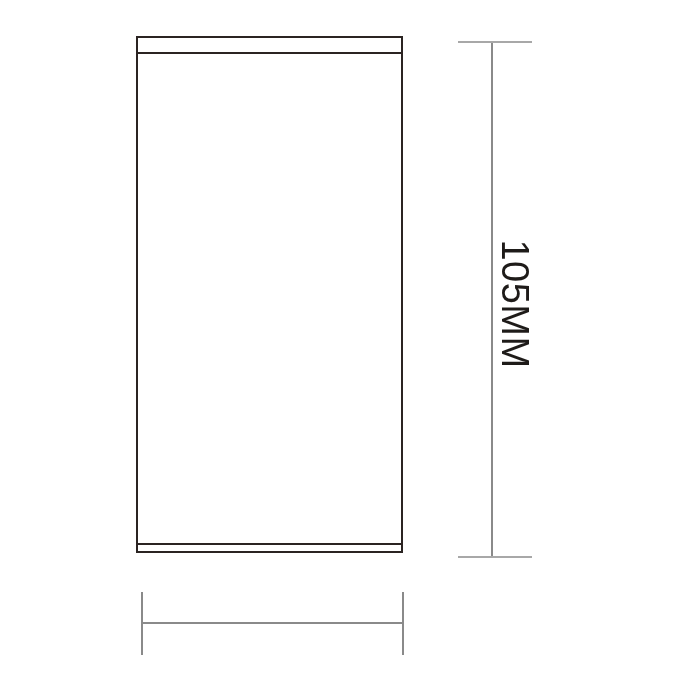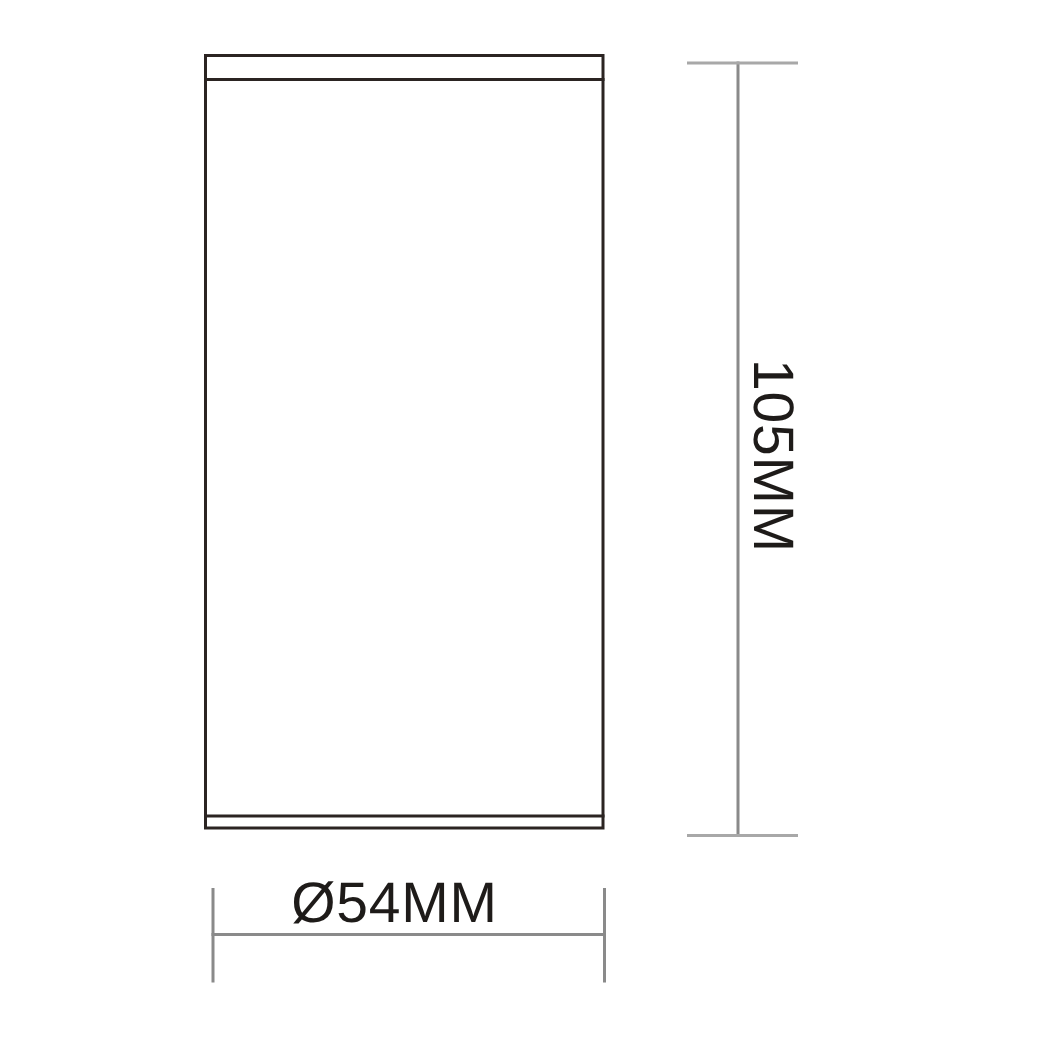--- a/index.html
+++ b/index.html
@@ -98,15 +98,14 @@
   <div class="cap-line bottom"></div>
 
   <div class="vdim-line"></div>
   <div class="vdim-tick top"></div>
   <div class="vdim-tick bottom"></div>
   <div class="vdim-label">105MM</div>
 
   <div class="hdim-ext left"></div>
   <div class="hdim-ext right"></div>
   <div class="hdim-line"></div>
-  <div class="hdim-label">Ø54MM</div>
 
 </div>
 
 </body></html>

